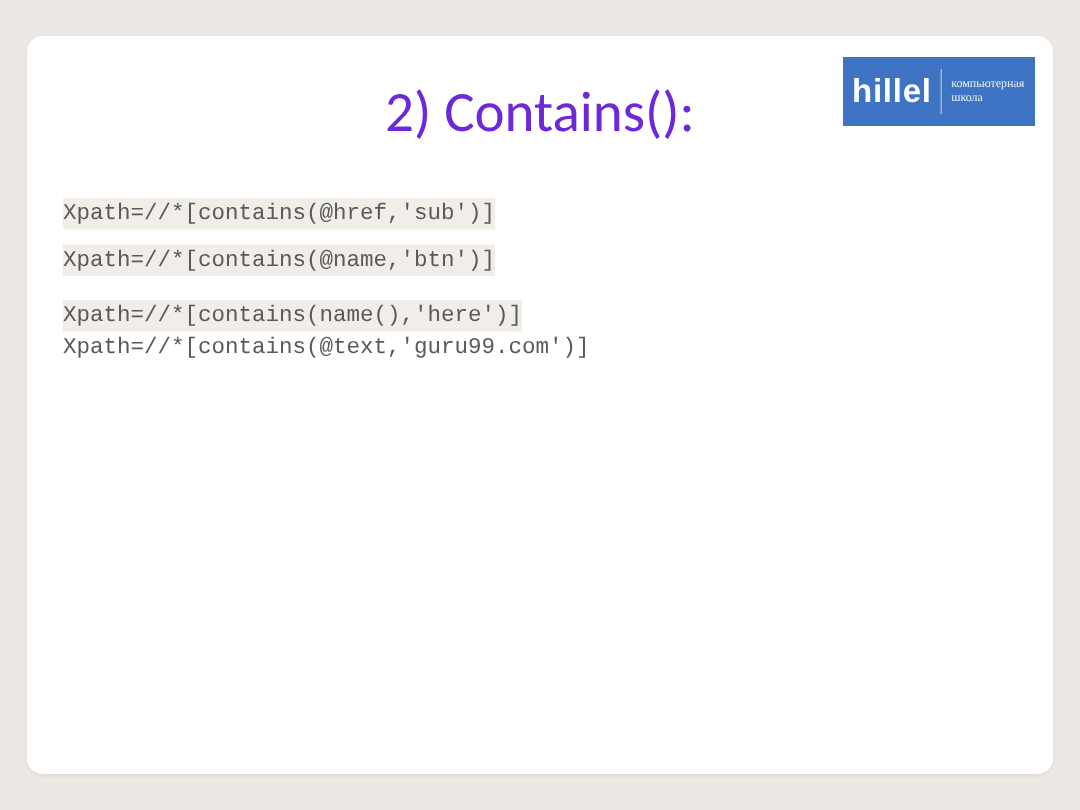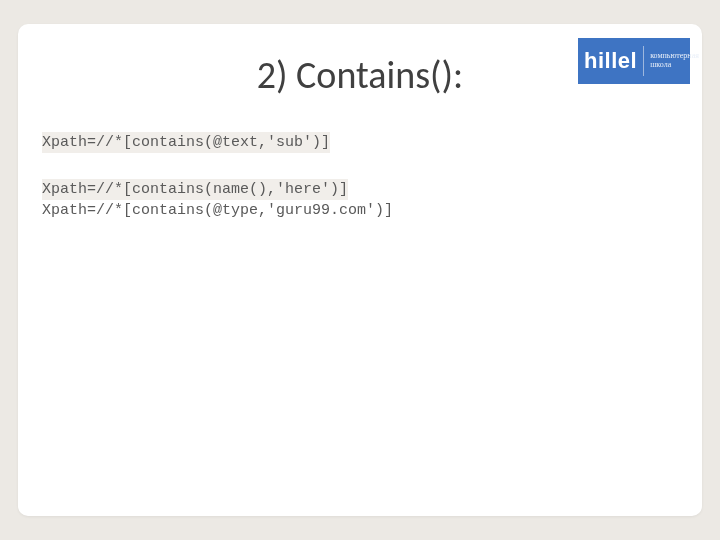--- a/index.html
+++ b/index.html
@@ -21,28 +21,28 @@
     box-shadow: 0 1px 3px rgba(0,0,0,0.06);
   }
   .title {
     position: absolute;
     left: 0;
     right: 0;
     top: 28px;
     text-align: center;
     font-size: 38px;
     font-weight: 400;
-    color: #404040;
+    color: #6d28d9;
     font-family: "Calibri", "Segoe UI", Arial, sans-serif;
   }
   .logo {
     position: absolute;
     right: 12px;
     top: 14px;
-    width: 112px;
+    width: 128px;
     height: 46px;
     background: #3e74c3;
     display: flex;
     align-items: center;
     box-sizing: border-box;
     padding: 0 6px;
   }
   .logo-left {
     color: #ffffff;
     font-size: 22px;
@@ -98,21 +98,22 @@
   <div class="title">2) Contains():</div>
 
   <div class="logo">
     <span class="logo-left">hillel</span>
     <span class="logo-sep"></span>
     <span class="logo-right"><span>компьютерная</span>
 <span>школа</span></span>
   </div>
 
   <div class="code-area">
-    <div class="code-line hl">Xpath=//*[contains(@text,'sub')]</div>
+    <div class="code-line hl">Xpath=//*[contains(@href,'sub')]</div>
     <div class="gap"></div>
+    <div class="code-line hl">Xpath=//*[contains(@name,'btn')]</div>
     <div class="gap-sm"></div>
     <div class="gap"></div>
     <div class="code-line hl">Xpath=//*[contains(name(),'here')]</div>
-    <div class="code-line">Xpath=//*[contains(@type,'guru99.com')]</div>
+    <div class="code-line">Xpath=//*[contains(@text,'guru99.com')]</div>
   </div>
 
 </div>
 
 </body></html>

